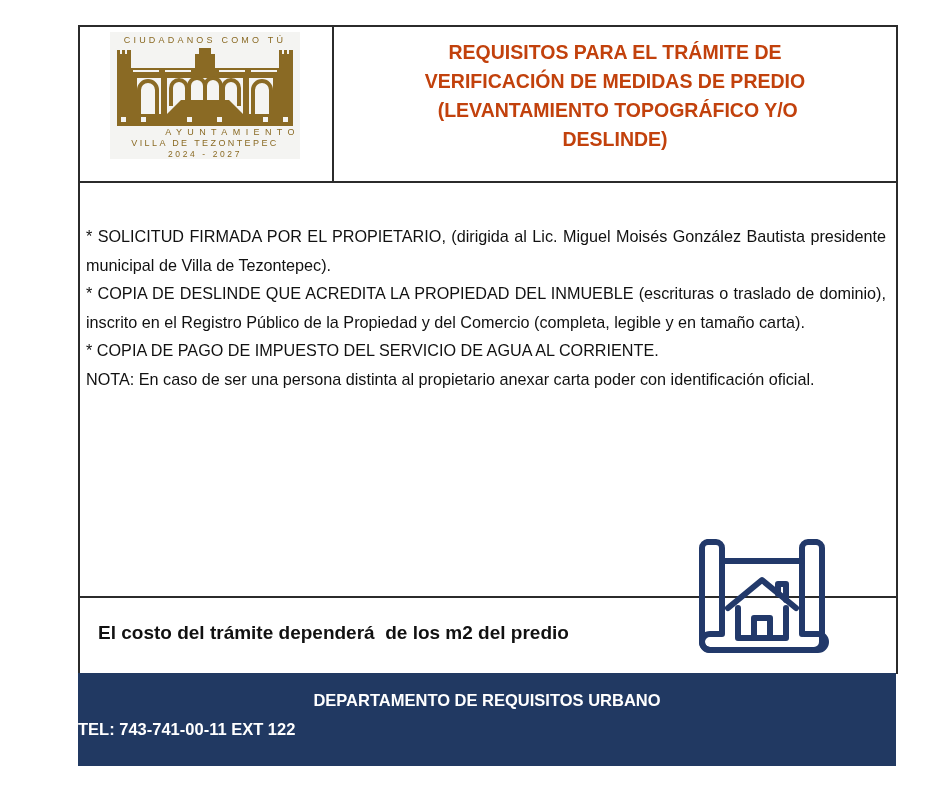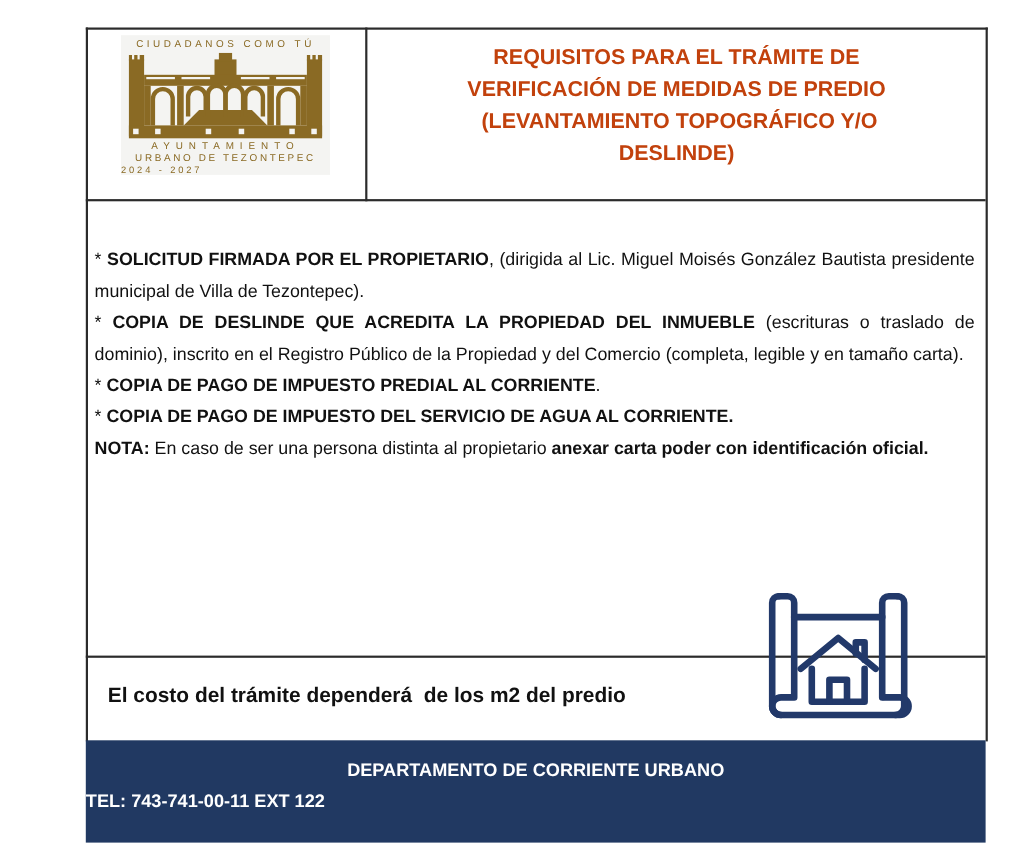--- a/index.html
+++ b/index.html
@@ -15,36 +15,36 @@
   .header { position: absolute; left: 0; top: 0; width: 818px; height: 161px; }
   .logo-cell { position: absolute; left: 0; top: 0; width: 255px; height: 157px; }
   .v-divider { position: absolute; left: 254px; top: 0; width: 2px; height: 158px; background: #2b2b2b; }
   .h-divider-1 { position: absolute; left: 0; top: 156px; width: 818px; height: 2px; background: #2b2b2b; }
   .h-divider-2 { position: absolute; left: 0; top: 571px; width: 818px; height: 2px; background: #2b2b2b; }
 
   .logo { position: absolute; left: 32px; top: 7px; width: 190px; height: 127px; background: #f4f4f2; }
   .logo-top { position: absolute; left: 0; top: 3px; width: 190px; text-align: center;
               font-size: 9px; letter-spacing: 3.2px; color: #8a6a24; }
   .logo-art { position: absolute; left: 7px; top: 16px; }
-  .logo-l1 { position: absolute; left: 0; top: 95px; width: 190px; text-align: center;
+  .logo-l1 { position: absolute; left: 0; top: 95px; width: 190px; text-align: right;
              font-size: 9px; letter-spacing: 5.4px; color: #8a6a24; }
   .logo-l2 { position: absolute; left: 0; top: 106px; width: 190px; text-align: center;
              font-size: 9px; letter-spacing: 2.4px; color: #8a6a24; }
-  .logo-l3 { position: absolute; left: 0; top: 117px; width: 190px; text-align: left;
+  .logo-l3 { position: absolute; left: 0; top: 117px; width: 190px; text-align: center;
              font-size: 8.5px; letter-spacing: 2.6px; color: #8a6a24; }
 
   .title { position: absolute; left: 258px; top: 13px; width: 558px; text-align: center;
            color: #c2410c; font-weight: bold; font-size: 19.5px; line-height: 29px; }
   .title span { display: block; white-space: nowrap; }
 
   
   .req { position: absolute; left: 8px; top: 197px; width: 800px;
          font-size: 16.2px; line-height: 28.6px; text-align: justify; color: #111; }
   .req p { margin: 0; }
-  .req b { font-weight: bold; }
+  .req b { font-weight: normal; }
 
   .cost { position: absolute; left: 20px; top: 597px; font-size: 19px; font-weight: bold; color: #111; }
 
   .house-icon { position: absolute; left: 610px; top: 513px; }
 
   .footer { position: absolute; left: 0; top: 648px; width: 818px; height: 93px; background: #213962; }
   .footer-l1 { position: absolute; left: 0; top: 18px; width: 818px; text-align: center; color: #fff;
                font-size: 16.5px; font-weight: bold; }
   .footer-l2 { position: absolute; left: 0; top: 47px; width: 818px; text-align: left; color: #fff;
                font-size: 16.5px; font-weight: bold; }
@@ -100,38 +100,37 @@
               <rect x="134" y="22" width="26" height="2"></rect>
             <rect x="4" y="69" width="5" height="5"></rect>
               <rect x="24" y="69" width="5" height="5"></rect>
             <rect x="70" y="69" width="5" height="5"></rect>
               <rect x="100" y="69" width="5" height="5"></rect>
             <rect x="146" y="69" width="5" height="5"></rect>
               <rect x="166" y="69" width="5" height="5"></rect>
           </g>
         </svg>
         <div class="logo-l1">AYUNTAMIENTO</div>
-        <div class="logo-l2">URBANO DE TEZONTEPEC</div>
+        <div class="logo-l2">VILLA DE TEZONTEPEC</div>
         <div class="logo-l3">2024 - 2027</div>
       </div>
     </div>
     <div class="v-divider"></div>
     <div class="title">
       <span>REQUISITOS PARA EL TRÁMITE DE</span>
       <span>VERIFICACIÓN DE MEDIDAS DE PREDIO</span>
       <span style="white-space:pre"> (LEVANTAMIENTO TOPOGRÁFICO Y/O</span>
       <span>DESLINDE)</span>
     </div>
   </div>
   <div class="h-divider-1"></div>
 
   <div class="req">
     <p><span>* </span><b>SOLICITUD FIRMADA POR EL PROPIETARIO</b><span>, (dirigida al Lic. Miguel Moisés González Bautista presidente municipal de Villa de Tezontepec).</span></p>
     <p><span>* </span><b>COPIA DE DESLINDE QUE ACREDITA LA PROPIEDAD DEL INMUEBLE</b><span> (escrituras o traslado de dominio), inscrito en el Registro Público de la Propiedad y del Comercio (completa, legible y en tamaño carta).</span></p>
-    <p><span>* </span><b>COPIA DE PAGO DE IMPUESTO PREDIAL AL CORRIENTE</b><span>.</span></p>
     <p><span>* </span><b>COPIA DE PAGO DE IMPUESTO DEL SERVICIO DE AGUA AL CORRIENTE.</b><span></span></p>
     <p><b>NOTA:</b><span> En caso de ser una persona distinta al propietario </span><b>anexar carta poder con identificación oficial.</b></p>
   </div>
 
   <div class="h-divider-2"></div>
 
   <div class="cost" style="white-space:pre">El costo del trámite dependerá  de los m2 del predio</div>
 
   <svg class="house-icon" width="148" height="118" viewBox="0 0 148 118">
     <g fill="none" stroke="#22396a" stroke-width="6" stroke-linejoin="round" stroke-linecap="round">
@@ -147,16 +146,16 @@
       <path d="M40 70 L74 42 L108 70"></path>
       <path d="M90 56 V46 H98 V62"></path>
 
       <path d="M50 70 V100 H98 V70"></path>
 
       <path d="M66 100 V80 H82 V100"></path>
     </g>
   </svg>
 
   <div class="footer">
-    <div class="footer-l1">DEPARTAMENTO DE CORRIENTE URBANO</div>
+    <div class="footer-l1">DEPARTAMENTO DE REQUISITOS URBANO</div>
     <div class="footer-l2">TEL: 743-741-00-11 EXT 122</div>
   </div>
 </div>
 
 </body></html>

